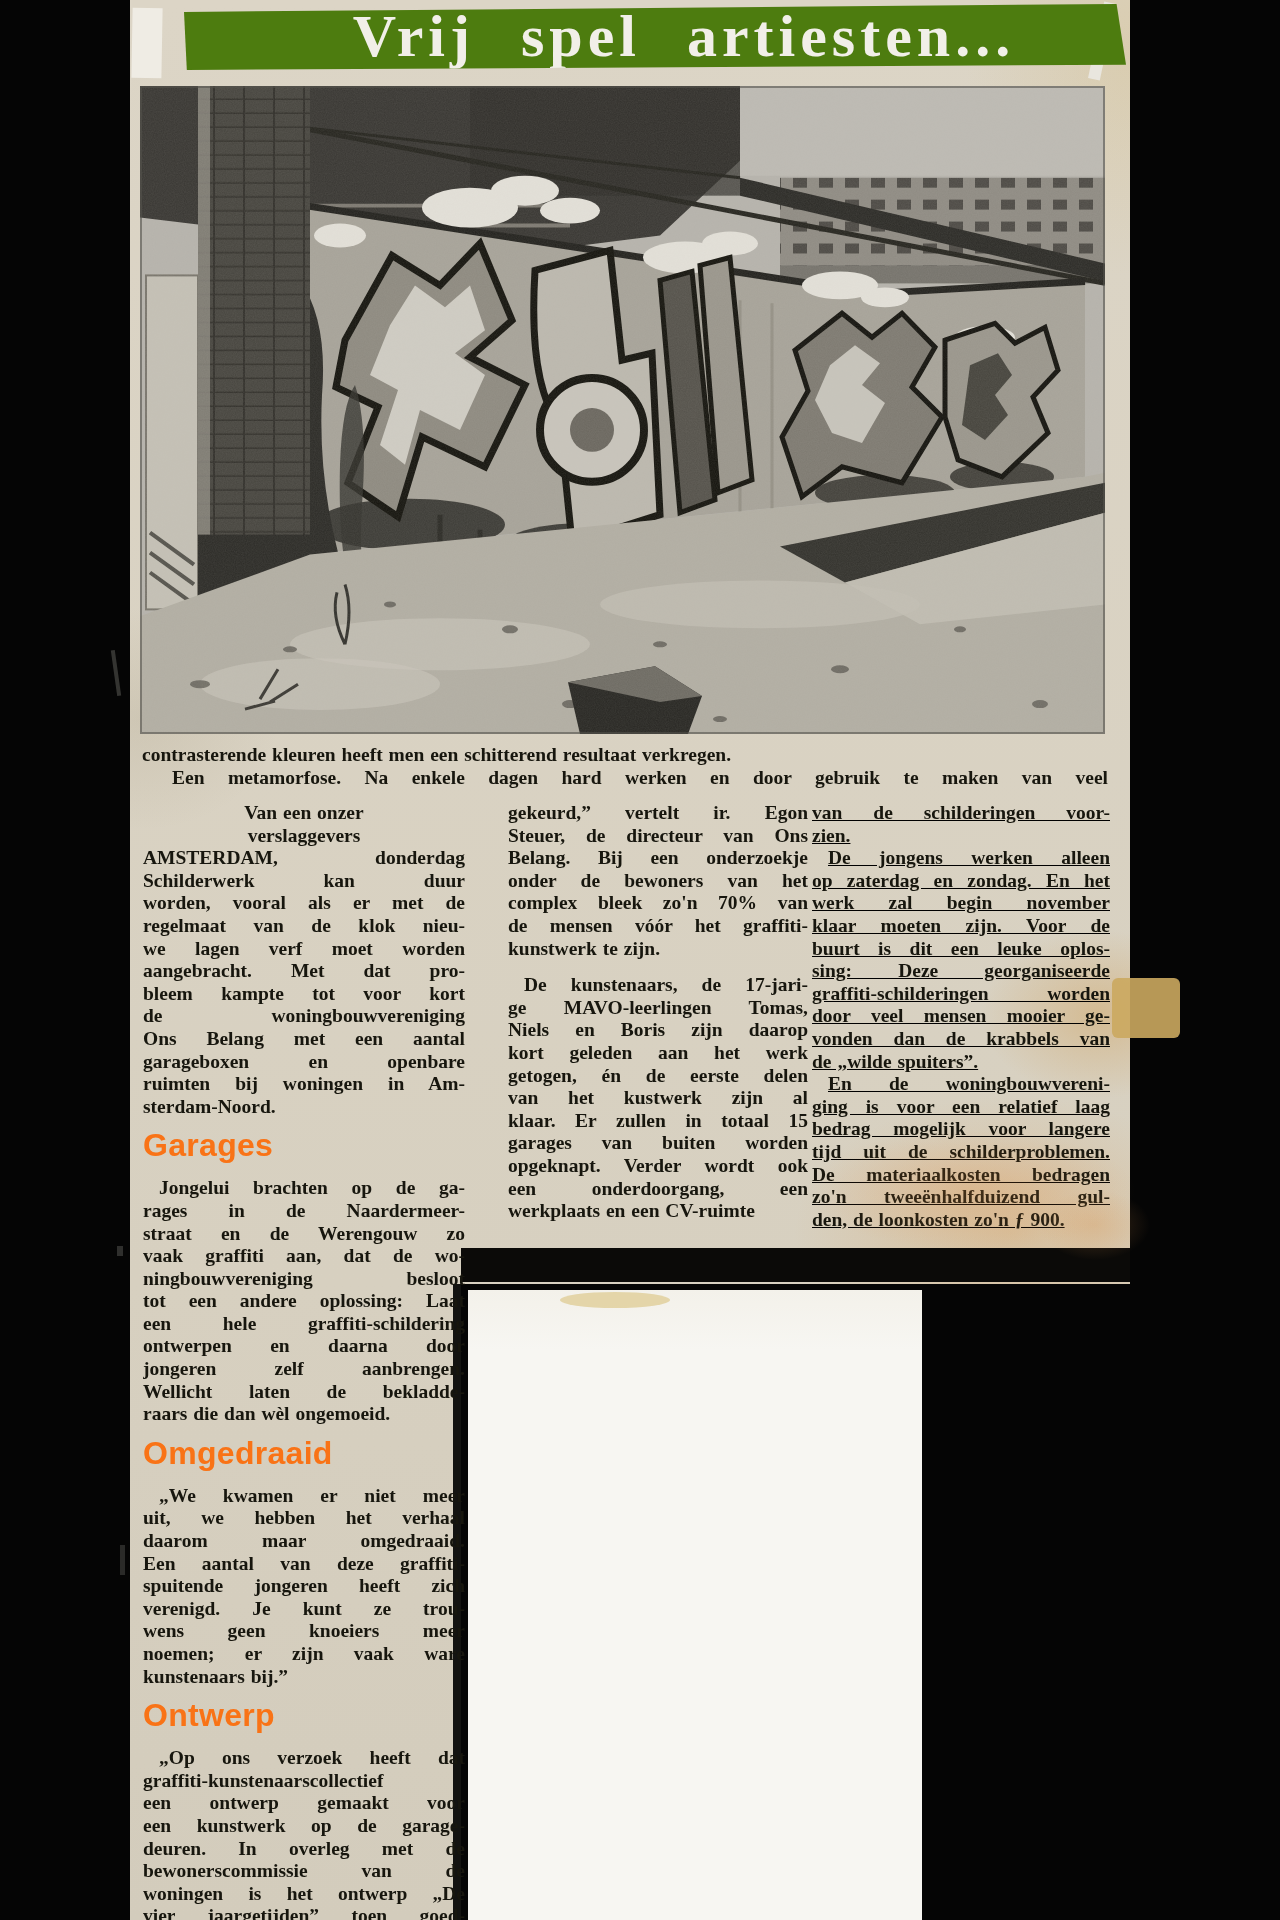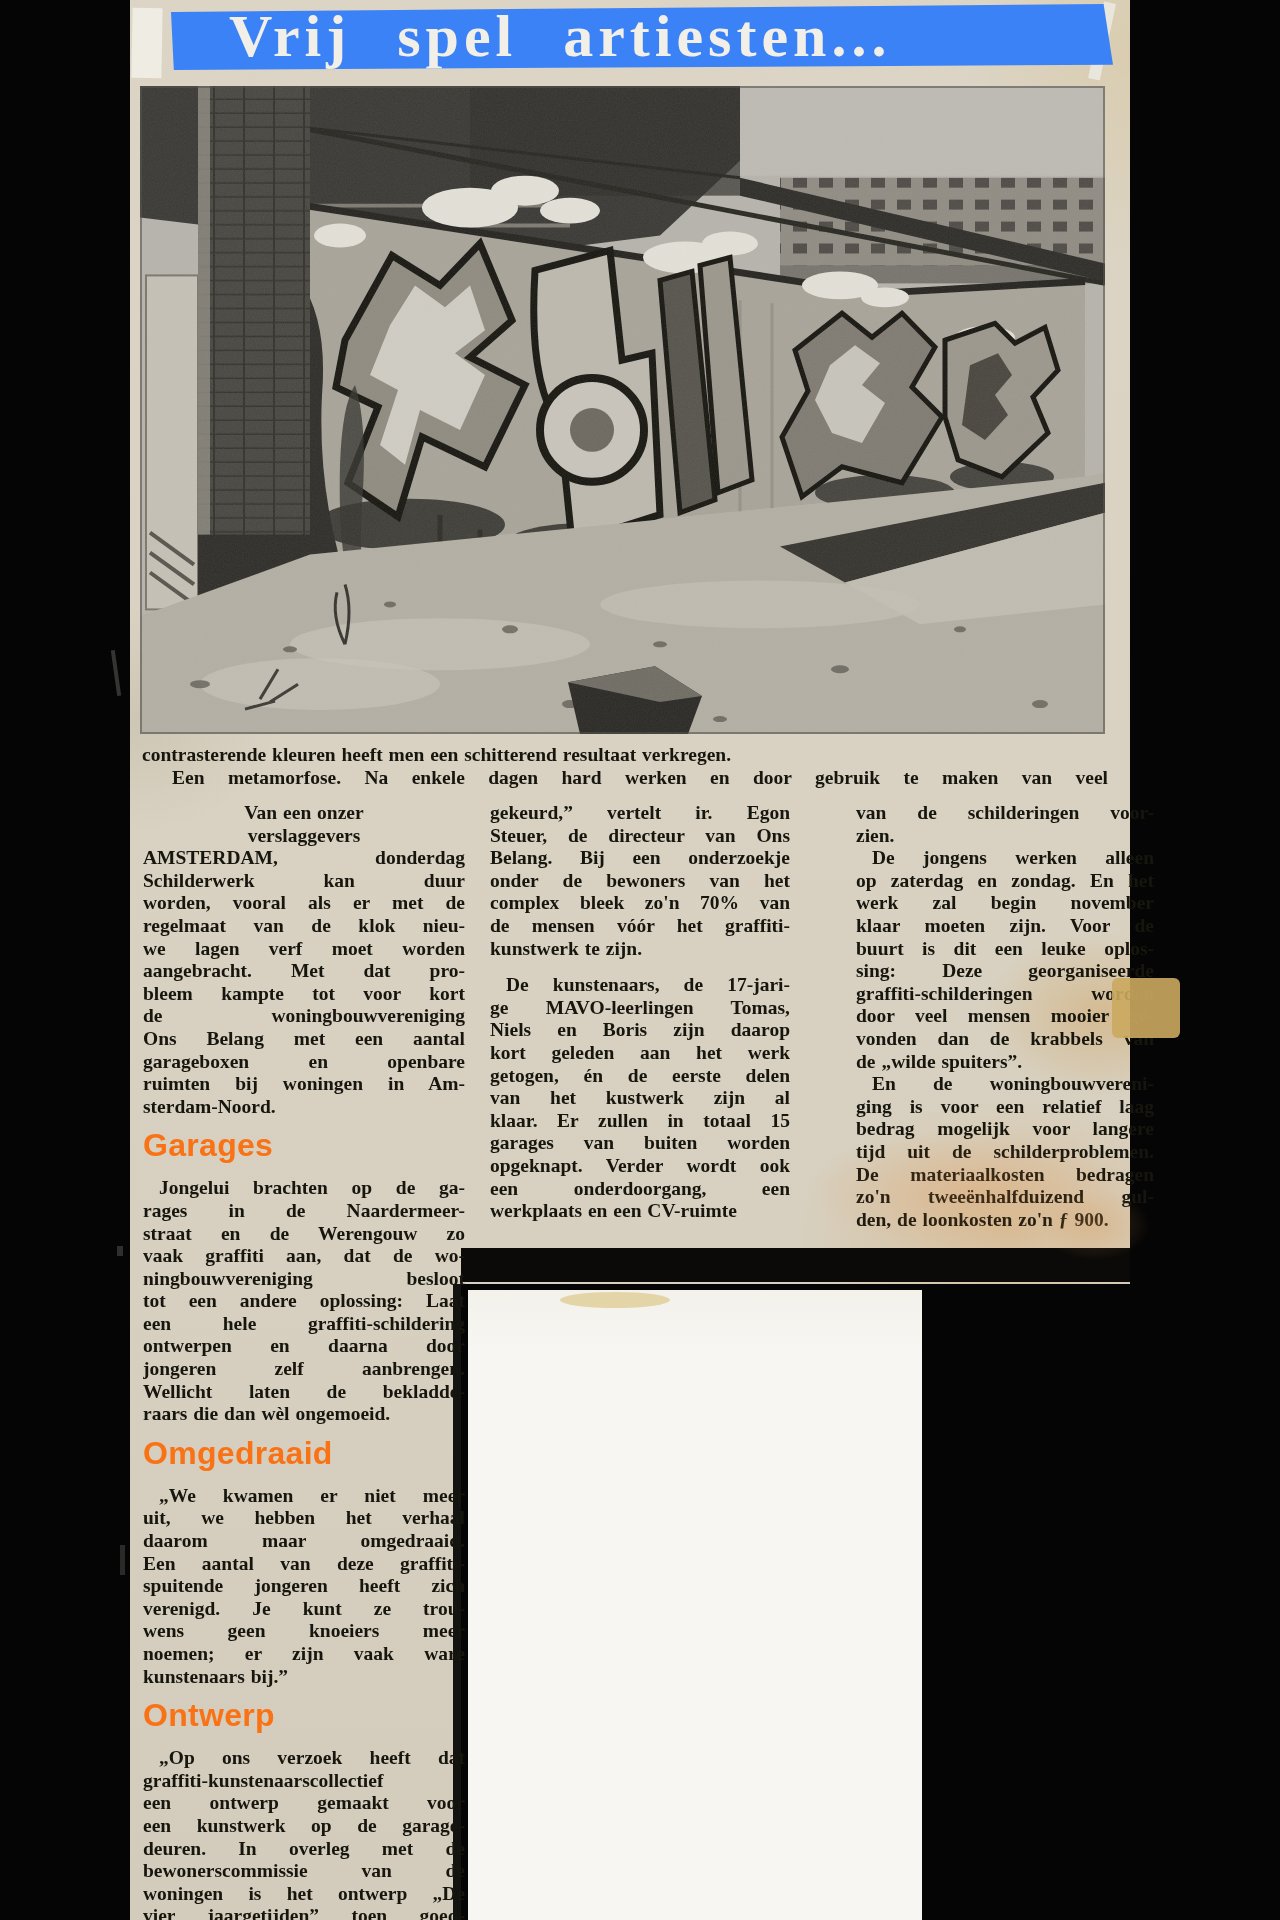--- a/index.html
+++ b/index.html
@@ -35,39 +35,39 @@
   .tint-a{left:806px;top:1130px;width:330px;height:120px;
     background:radial-gradient(closest-side,rgba(230,140,60,.22),transparent);}
   .tint-b{left:1040px;top:1190px;width:110px;height:70px;
     background:radial-gradient(closest-side,rgba(220,150,80,.28),transparent);}
   .sm{position:absolute;z-index:0;background:#6f6f69;}
   .sm1{left:114px;top:650px;width:4px;height:46px;opacity:.45;transform:rotate(-8deg);}
   .sm2{left:117px;top:1246px;width:6px;height:10px;opacity:.4;}
   .sm3{left:120px;top:1545px;width:5px;height:30px;opacity:.35;}
 
   
-  .banner{position:absolute;left:171px;top:4px;width:942px;height:66px;background:#3b82f6;z-index:3;
-    clip-path:polygon(0% 12%,99% 0%,100% 92%,0.3% 100%);}
+  .banner{position:absolute;left:184px;top:4px;width:942px;height:66px;background:#4d7c0f;z-index:3;
+    clip-path:polygon(0% 12%,99% 0%,100% 92%,0.3% 100%);text-align:center;}
   .banner span{display:block;padding:0 0 0 58px;color:#f1efe8;white-space:nowrap;
     font:700 60px/64px "Liberation Serif",serif;letter-spacing:5px;word-spacing:26px;}
 
   
   .photo{position:absolute;left:140px;top:86px;width:965px;height:648px;background:#b6b3ac;z-index:3;}
   .photo svg{display:block;width:100%;height:100%;}
 
   
   .caption{position:absolute;left:142px;top:744px;width:966px;z-index:3;}
   .cap{font:italic 700 21px/28px "Liberation Sans",sans-serif;color:#13120c;word-spacing:2px;}
   .caption .s-f{padding-left:30px;}
 
   
   .col{position:absolute;top:802px;z-index:3;overflow:hidden;}
   .col1{left:143px;width:322px;height:1118px;}
-  .col2{left:490px;width:300px;}
-  .col3{left:856px;width:298px;}
+  .col2{left:508px;width:300px;}
+  .col3{left:812px;width:298px;text-decoration:underline;}
   .ln{font:700 19.5px/22.6px "Liberation Serif",serif;color:#17160e;
       text-align:justify;text-align-last:justify;word-spacing:1px;}
   .s-l{text-align-last:left;}
   .s-c{text-align:right;text-align-last:center;}
   .s-f{padding-left:16px;}
   .s-sp{height:14px;}
   .s-h{font:700 32px/36px "Liberation Sans",sans-serif;letter-spacing:.3px;color:#f97316;
        margin:9px 0 14px 0;text-align:right;text-align-last:left;}
 </style>
 </head>

